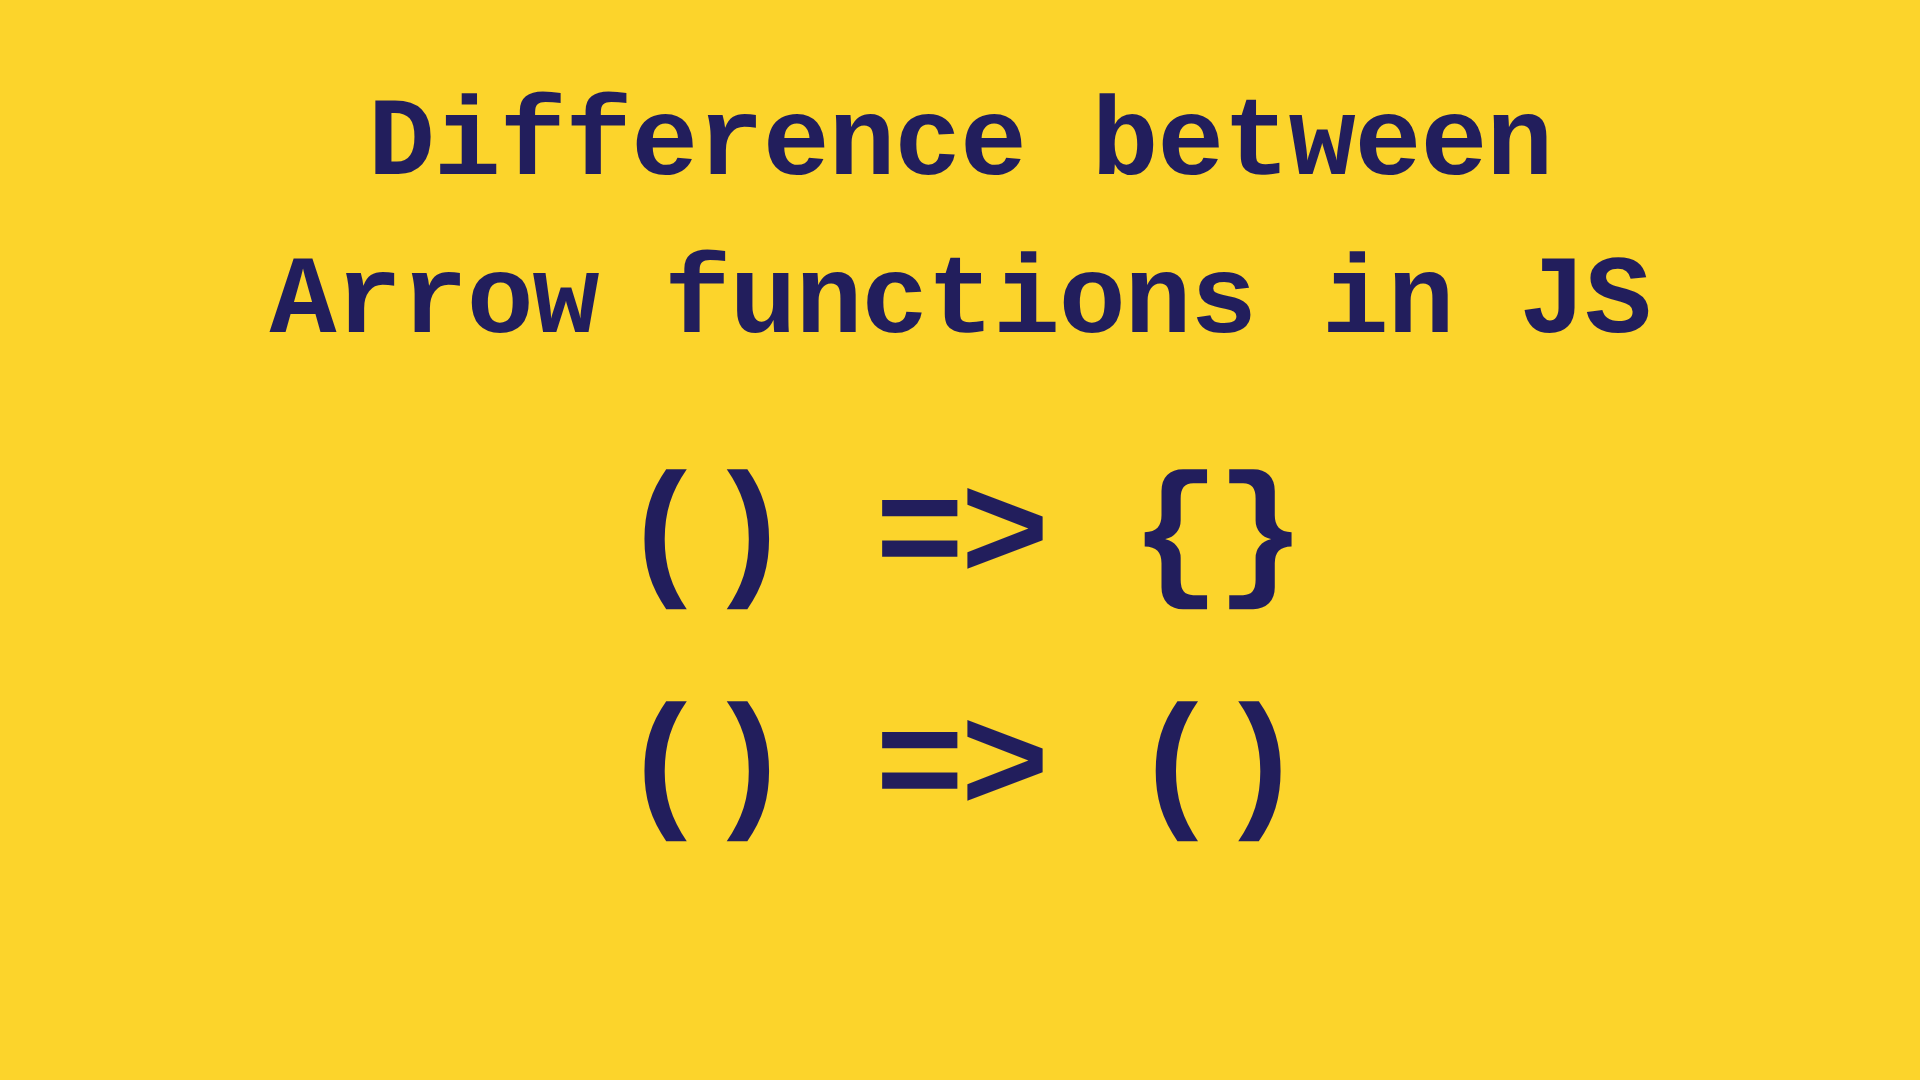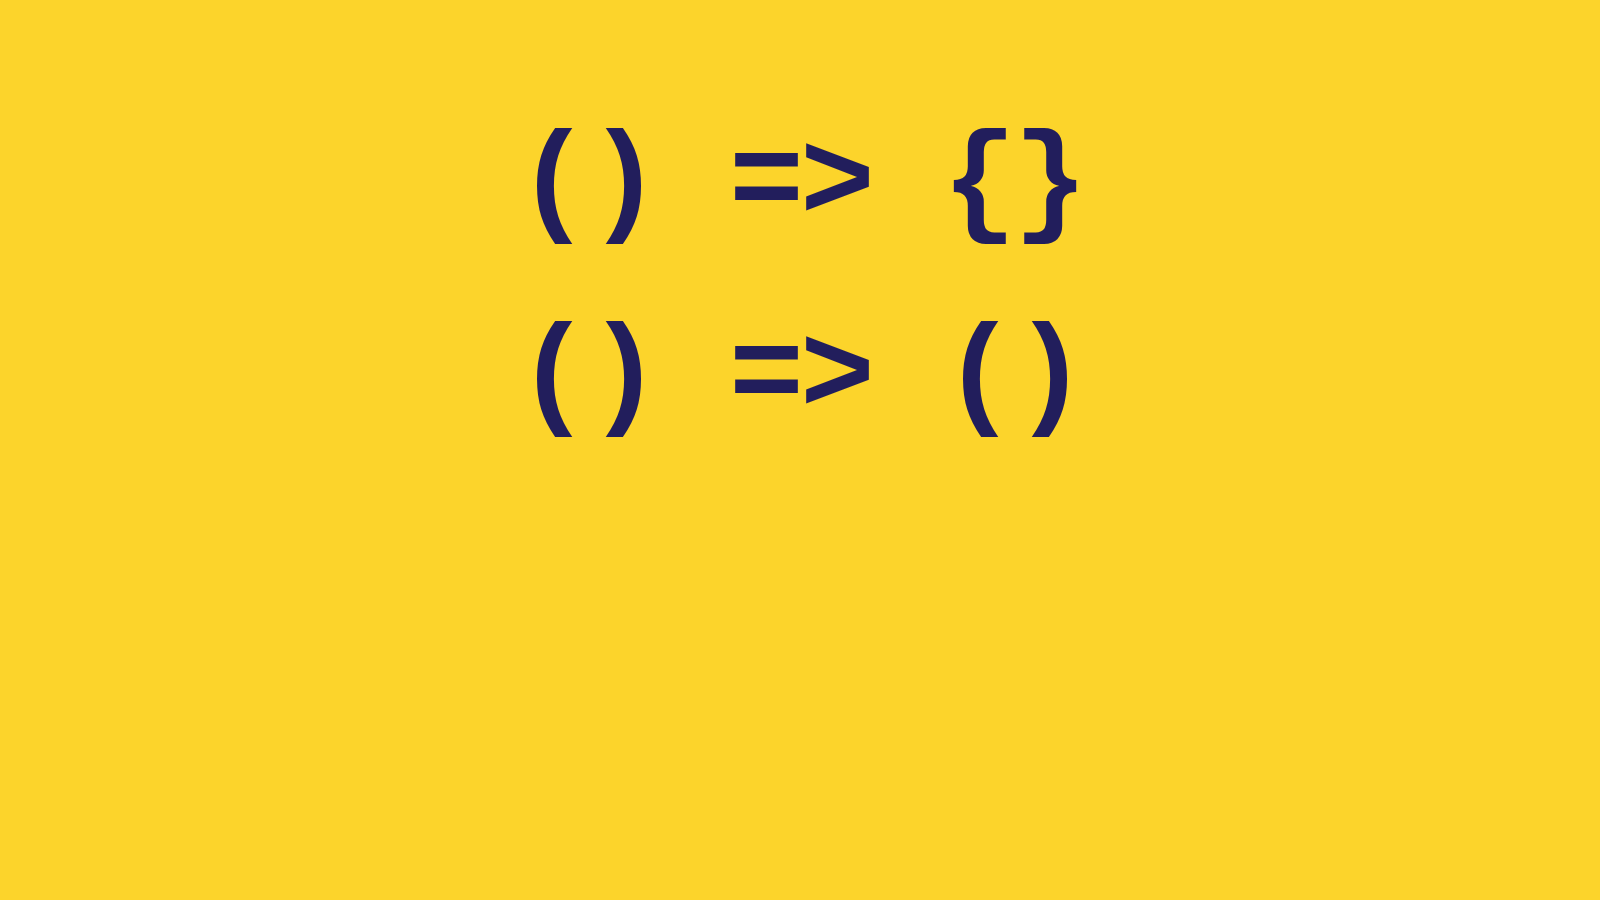--- a/index.html
+++ b/index.html
@@ -39,18 +39,20 @@
       font-weight: bold;
       text-align: center;
       letter-spacing: -4px;
       line-height: 1;
     }
   </style>
 </head>
 <body>
 
 <div>
+  <div class="title-line">Difference between</div>
+  <div class="title-line">Arrow functions in JS</div>
 </div>
 
 <div class="code-block">
   <div class="code-line">() =&gt; {}</div>
   <div class="code-line">() =&gt; ()</div>
 </div>
 
 </body></html>

